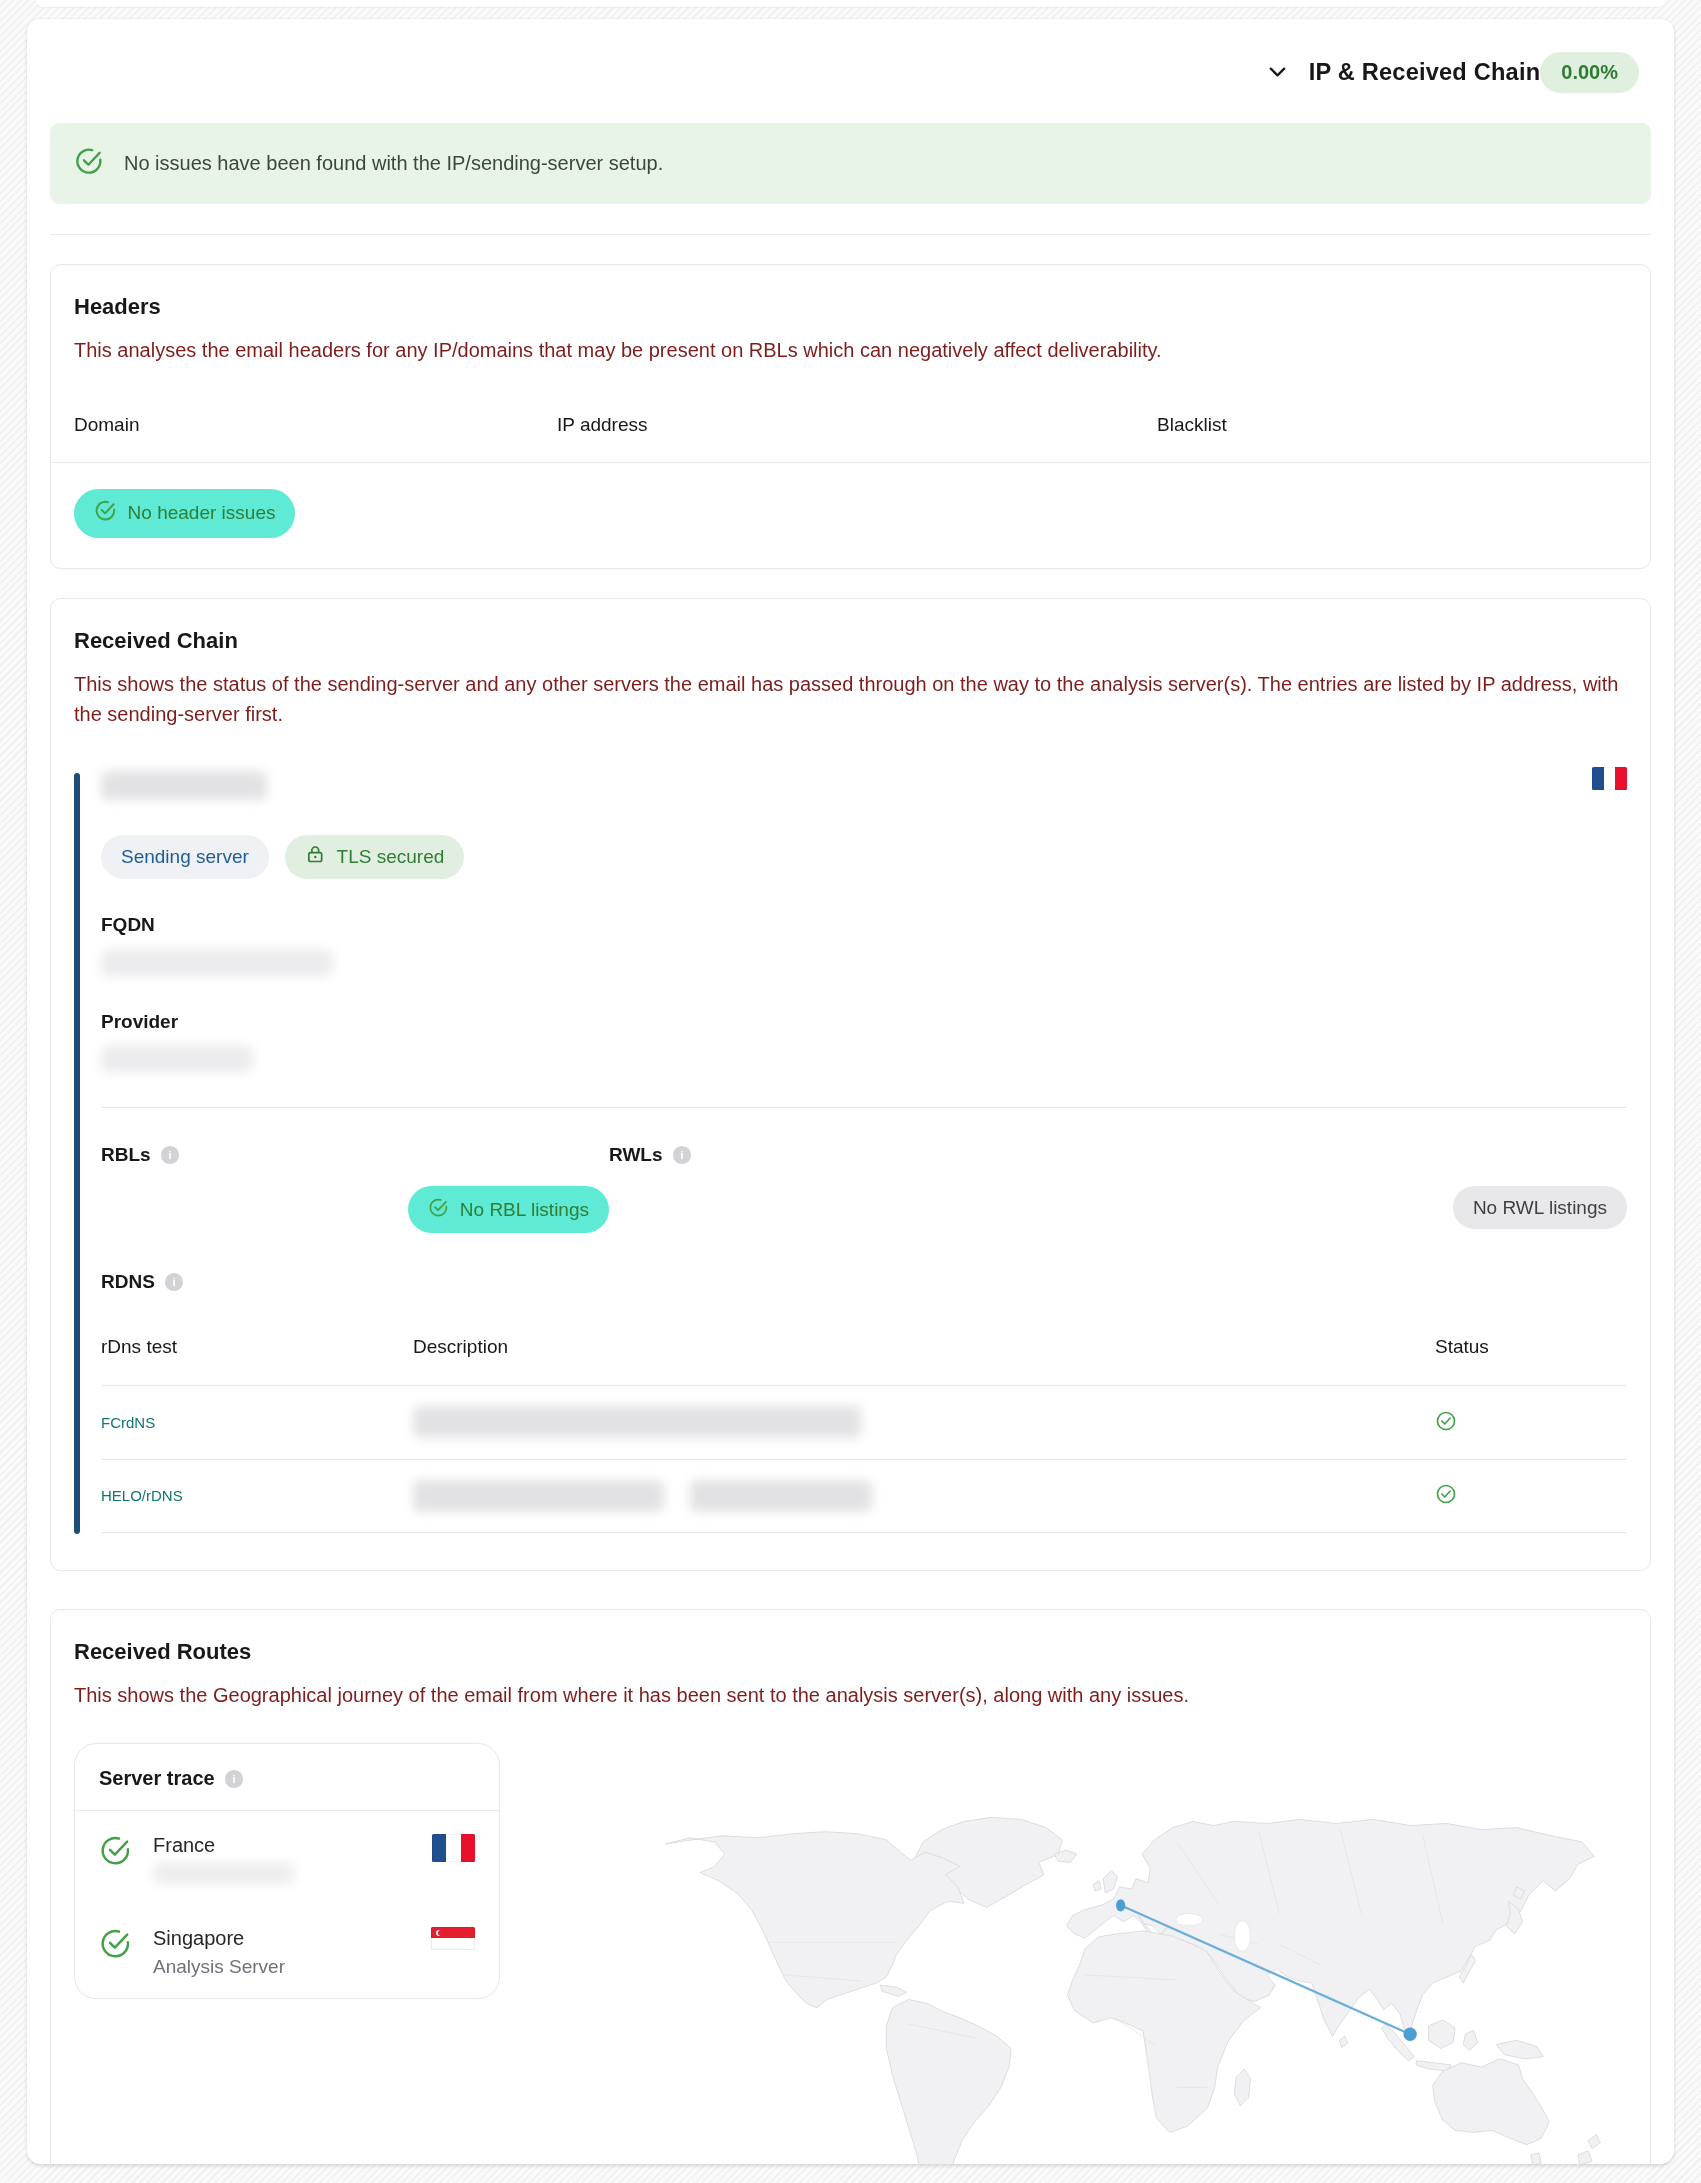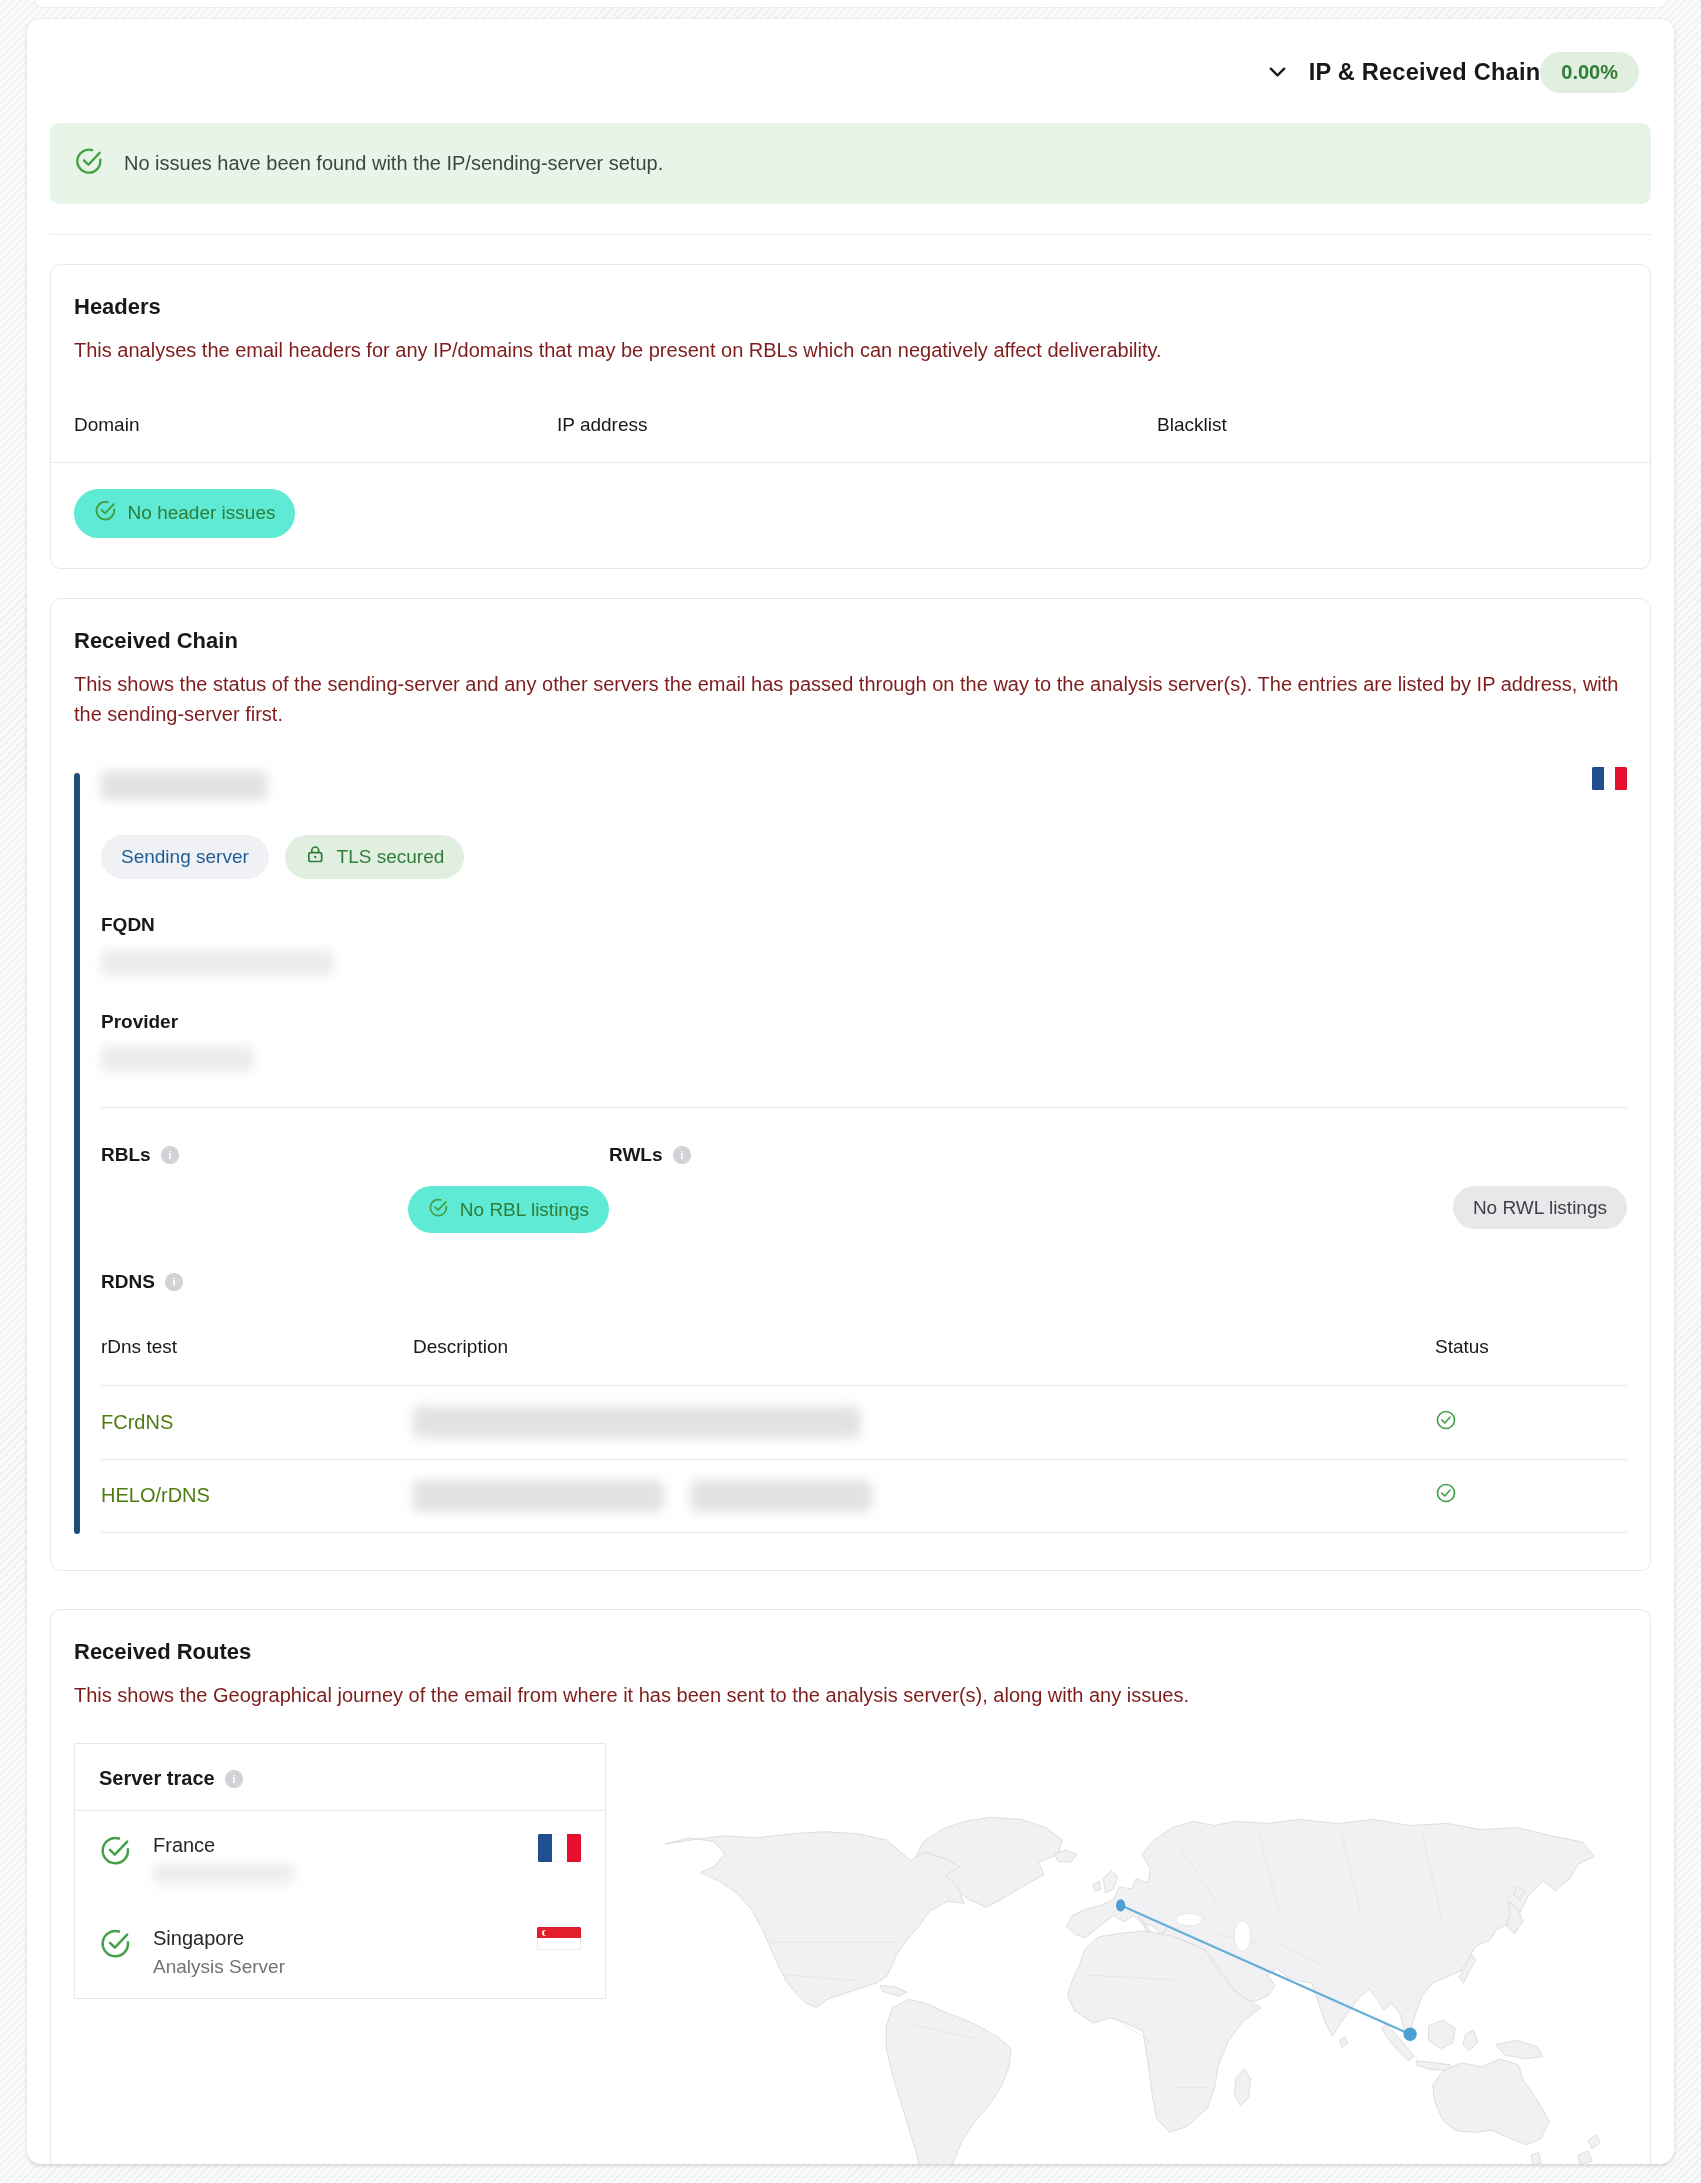--- a/index.html
+++ b/index.html
@@ -194,22 +194,22 @@
   }
   .rdns-head {
     font-size: 19px;
     font-weight: 500;
     color: #18181b;
     padding: 7.6px 0 27px;
   }
   .rdns-row {
     border-top: 0.8px solid #e8e8ea;
     height: 74px;
-    font-size: 20px;
-    color: #4d7c0f;
+    font-size: 15px;
+    color: #0f766e;
   }
   .rdns-table .last { border-bottom: 0.8px solid #e8e8ea; }
   .blob-desc1 { width: 448px; height: 32px; }
   .desc-pair { display: flex; gap: 26px; align-items: center; }
   .blob-desc2a { width: 251px; height: 32px; }
   .blob-desc2b { width: 182px; height: 32px; }
   
   .info-icon {
     width: 17.5px; height: 17.5px;
     border-radius: 50%;
@@ -255,24 +255,24 @@
   }
   
   .routes-body {
     position: relative;
     margin-top: 33px;
     height: 544px;
   }
   .trace-panel {
     position: absolute;
     left: 0; top: 0;
-    width: 532px;
+    width: 426px;
     background: #ffffff;
     border: 0.8px solid #e7e7ea;
-    border-radius: 1px;
+    border-radius: 22px;
     z-index: 2;
   }
   .trace-head {
     display: flex; align-items: center; gap: 10.6px;
     padding: 23px 24px 20px;
     font-size: 20px;
     font-weight: 700;
     color: #18181b;
   }
   .trace-divider { height: 0.8px; background: #e8e8ea; }

